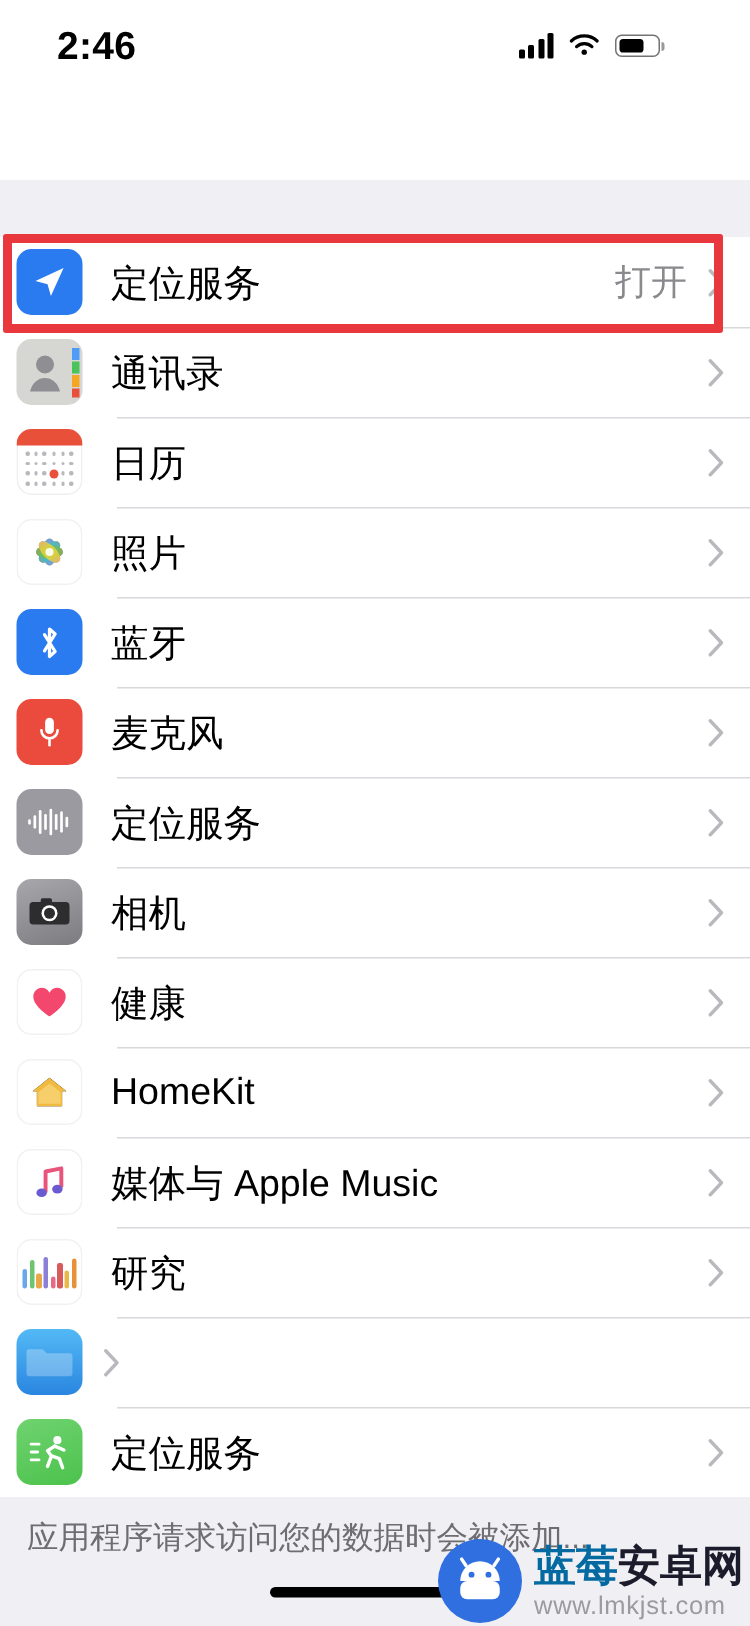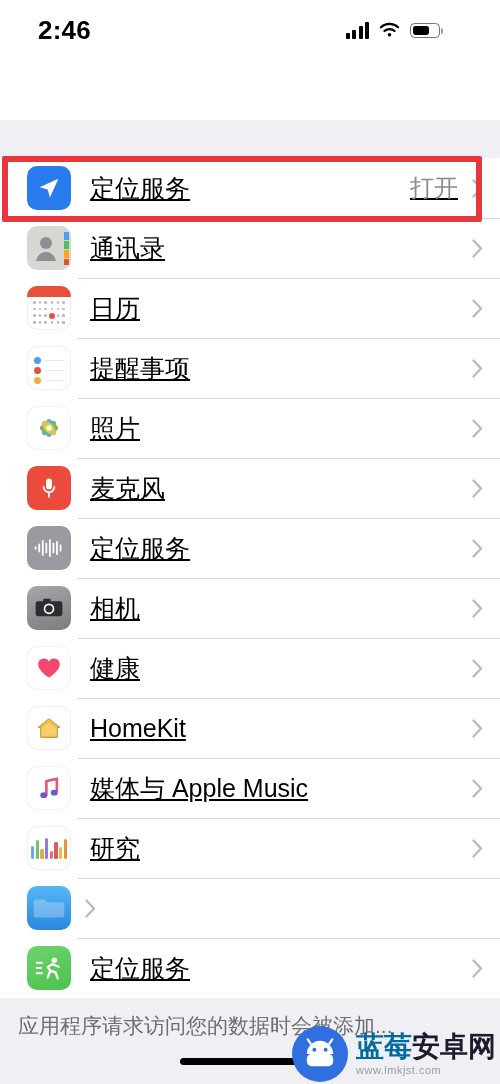--- a/index.html
+++ b/index.html
@@ -79,24 +79,23 @@
     background: #efeff4;
     overflow: hidden;
   }
   .section-gap { height: 38px; background: #efeff4; }
 
   .list { background: #ffffff; }
   .row {
     position: relative;
     display: flex; align-items: center;
     height: 60px;
-    padding-left: 27px;
+    padding-left: 11px;
     background: #ffffff;
     cursor: pointer;
-    text-decoration: underline;
   }
   .row + .row::before {
     content: ""; position: absolute; left: 78px; right: 0; top: 0;
     height: 1px; background: #d8d8dc;
   }
   .row-icon {
     width: 44px; height: 44px; flex: 0 0 auto;
     border-radius: 10px; overflow: hidden;
     display: flex; align-items: center; justify-content: center;
     position: relative;
@@ -181,21 +180,21 @@
     z-index: 50;
   }
   .wm-logo {
     width: 56px; height: 56px; border-radius: 50%;
     background: #2f6fe0; display: flex; align-items: center; justify-content: center;
   }
   .wm-text { display: flex; flex-direction: column; line-height: 1; }
   .wm-title { font-size: 28px; font-weight: bold; letter-spacing: 0px; }
   .wm-title .b { color: #0369a1; }
   .wm-title .d { color: #1b1b2b; }
-  .wm-url { font-size: 11px; color: #9a9aa0; margin-top: 4px; letter-spacing: 0.5px; }
+  .wm-url { font-size: 17px; color: #9a9aa0; margin-top: 4px; letter-spacing: 0.5px; }
 </style>
 </head>
 <body>
 
 <div id="screen">
 
   <div class="statusbar">
     <div class="status-time">2:46</div>
     <div class="status-right">
       <div class="signal">
@@ -282,41 +281,20 @@
               <i></i>
           </div>
         </div>
         <div class="row-label">日历</div>
         <div class="row-value"></div>
         <svg class="chev" viewBox="0 0 11 19">
             <path d="M1.5 1.5 9 9.5 1.5 17.5" stroke="#b8b8bd" stroke-width="2.2" fill="none" stroke-linecap="round" stroke-linejoin="round"></path>
           </svg>
       </div>
 
-      <div class="row">
-        <div class="row-icon ic-reminders">
-          <div class="rem-line" style="top:11px">
-              <i style="background:#4e9cf5"></i>
-              <u></u>
-            </div>
-          <div class="rem-line" style="top:21px">
-              <i style="background:#e8503a"></i>
-              <u></u>
-            </div>
-          <div class="rem-line" style="top:31px">
-              <i style="background:#e8b33a"></i>
-              <u></u>
-            </div>
-        </div>
-        <div class="row-label">提醒事项</div>
-        <div class="row-value"></div>
-        <svg class="chev" viewBox="0 0 11 19">
-            <path d="M1.5 1.5 9 9.5 1.5 17.5" stroke="#b8b8bd" stroke-width="2.2" fill="none" stroke-linecap="round" stroke-linejoin="round"></path>
-          </svg>
-      </div>
 
       <div class="row">
         <div class="row-icon ic-photos">
           <svg viewBox="0 0 40 40" width="36" height="36">
             <g transform="translate(20,20)">
               <ellipse rx="5" ry="10" transform="rotate(0)" fill="#f2b33c" opacity=".85"></ellipse>
               <ellipse rx="5" ry="10" transform="rotate(45)" fill="#e8503a" opacity=".85"></ellipse>
               <ellipse rx="5" ry="10" transform="rotate(90)" fill="#d44ba8" opacity=".85"></ellipse>
               <ellipse rx="5" ry="10" transform="rotate(135)" fill="#8a54d8" opacity=".85"></ellipse>
               <ellipse rx="5" ry="10" transform="rotate(180)" fill="#4e9cf5" opacity=".8"></ellipse>
@@ -327,20 +305,32 @@
             </g>
           </svg>
         </div>
         <div class="row-label">照片</div>
         <div class="row-value"></div>
         <svg class="chev" viewBox="0 0 11 19">
             <path d="M1.5 1.5 9 9.5 1.5 17.5" stroke="#b8b8bd" stroke-width="2.2" fill="none" stroke-linecap="round" stroke-linejoin="round"></path>
           </svg>
       </div>
 
+      <div class="row">
+        <div class="row-icon ic-bluetooth">
+          <svg viewBox="0 0 24 32" width="20" height="27">
+              <path d="M8 9.5 16.5 23 12 27V5l4.5 4L8 22.5" stroke="#fff" stroke-width="2.6" fill="none" stroke-linecap="round" stroke-linejoin="round"></path>
+            </svg>
+        </div>
+        <div class="row-label">蓝牙</div>
+        <div class="row-value"></div>
+        <svg class="chev" viewBox="0 0 11 19">
+            <path d="M1.5 1.5 9 9.5 1.5 17.5" stroke="#b8b8bd" stroke-width="2.2" fill="none" stroke-linecap="round" stroke-linejoin="round"></path>
+          </svg>
+      </div>
 
       <div class="row">
         <div class="row-icon ic-microphone">
           <svg viewBox="0 0 24 32" width="20" height="27">
             <rect x="8.5" y="4" width="7" height="13" rx="3.5" fill="#fff"></rect>
             <path d="M5.5 14a6.5 6.5 0 0 0 13 0" stroke="#fff" stroke-width="2.1" fill="none" stroke-linecap="round"></path>
             <path d="M12 21v5" stroke="#fff" stroke-width="2.1" stroke-linecap="round"></path>
           </svg>
         </div>
         <div class="row-label">麦克风</div>

